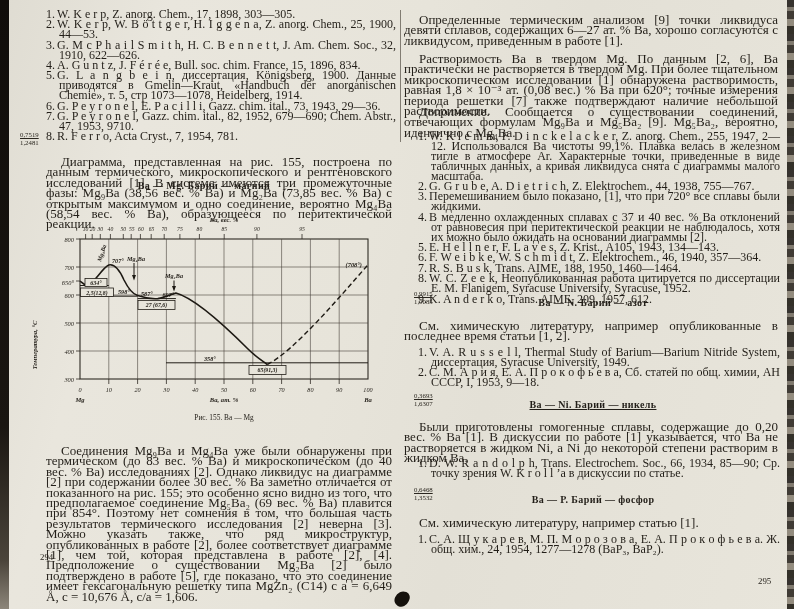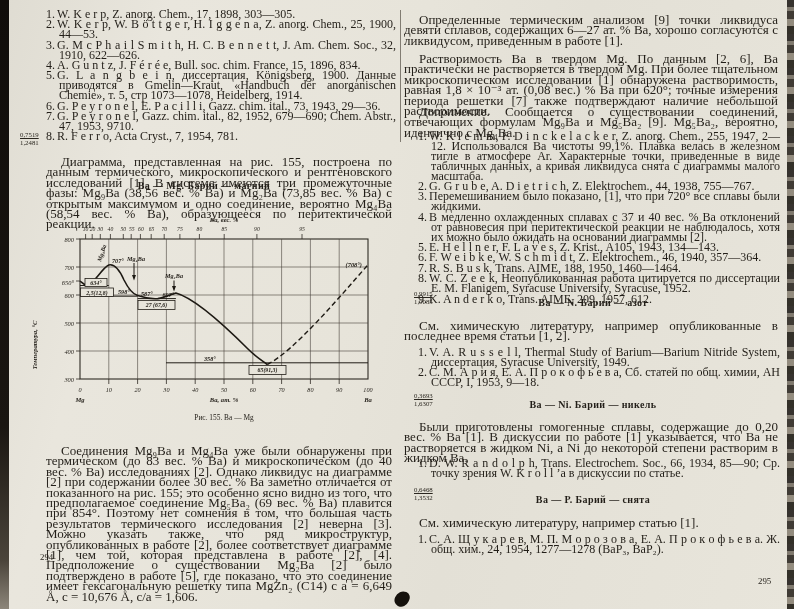--- a/index.html
+++ b/index.html
@@ -193,31 +193,31 @@
     <div class="abs para" style="left:4px;top:321px;width:374px;">См. химическую литературу, например опубликованные в последнее время статьи [1, 2].</div>
     <div class="abs refs" style="left:18px;top:348px;width:362px;">
       <div class="ref"><span class="rn">1.</span><span>V. A. R u s s e l l, Thermal Study of Barium—Barium Nitride System, диссертация, Syracuse University, 1949.</span></div>
       <div class="ref"><span class="rn">2.</span><span>С. М. А р и я, Е. А. П р о к о ф ь е в а, Сб. статей по общ. химии, АН СССР, I, 1953, 9—18.</span></div>
     </div>
 
     <div class="abs margin-note" style="left:14px;top:392px;">
       <div>0,3693</div>
       <div class="over">1,6307</div>
     </div>
-    <div class="abs heading" style="left:0;top:399px;width:386px;">Ва — Ni.  Барий — никель</div>
+    <div class="abs heading" style="left:0;top:399px;width:386px;text-decoration:underline;">Ва — Ni.  Барий — никель</div>
     <div class="abs para" style="left:4px;top:422px;width:374px;">Были приготовлены гомогенные сплавы, содержащие до 0,20 вес. % Ва [1]. В дискуссии по работе [1] указывается, что Ва не растворяется в жидком Ni, а Ni до некоторой степени растворим в жидком Ва.</div>
     <div class="abs refs" style="left:18px;top:459px;width:362px;">
       <div class="ref"><span class="rn">1.</span><span>D. W. R a n d o l p h, Trans. Electrochem. Soc., 66, 1934, 85—90; Ср. точку зрения W. K r o l l ’a в дискуссии по статье.</span></div>
     </div>
 
     <div class="abs margin-note" style="left:14px;top:486px;">
       <div>0,6468</div>
       <div class="over">1,3532</div>
     </div>
-    <div class="abs heading" style="left:0;top:494px;width:386px;">Ва — Р.  Барий — снята</div>
+    <div class="abs heading" style="left:0;top:494px;width:386px;">Ва — Р.  Барий — фосфор</div>
     <div class="abs para" style="left:4px;top:518px;width:374px;">См. химическую литературу, например статью [1].</div>
     <div class="abs refs" style="left:18px;top:535px;width:362px;">
       <div class="ref"><span class="rn">1.</span><span>С. А. Щ у к а р е в, М. П. М о р о з о в а, Е. А. П р о к о ф ь е в а. Ж. общ. хим., 24, 1954, 1277—1278 (ВаР₃, ВаР₂).</span></div>
     </div>
 
     <div class="abs pagenum" style="left:358px;top:576px;">295</div>
   </div>
 </div>
 
 </body></html>

